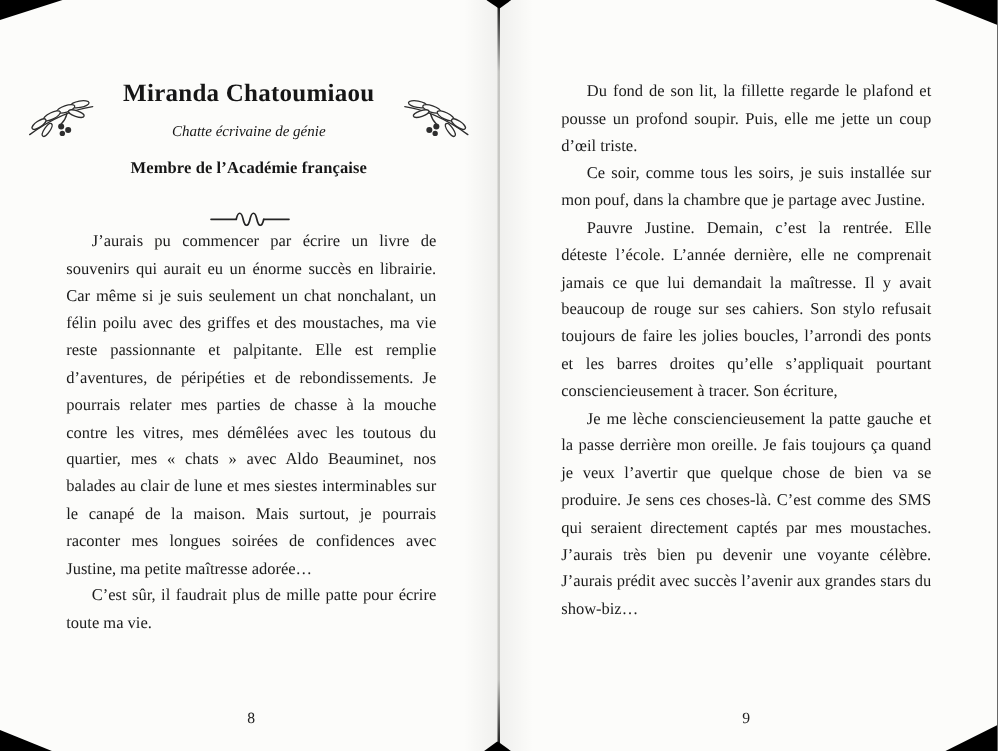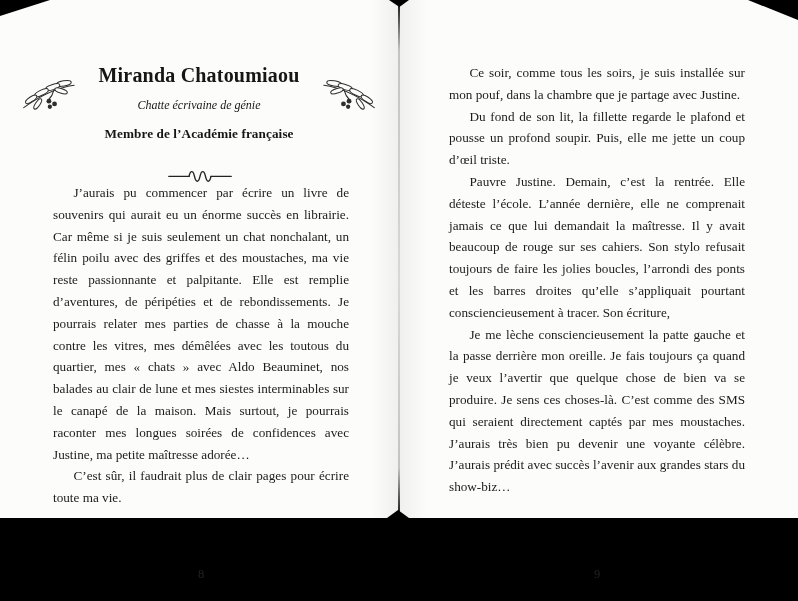--- a/index.html
+++ b/index.html
@@ -1,21 +1,21 @@
 <!DOCTYPE html>
 <html lang="fr"><head>
 <meta charset="utf-8">
 <style>
   html,body{margin:0;padding:0}
   body{
     width:798px;height:601px;overflow:hidden;background:#000;
     font-family:"Liberation Serif","DejaVu Serif",serif;
     -webkit-font-smoothing:antialiased;
   }
-  .frame{position:relative;width:798px;height:518px;background:#000}
+  .frame{position:relative;width:798px;height:601px;background:#000}
   
   .spread{
     position:absolute;inset:0;background:#fcfcfa;
     clip-path:polygon(50px 0,748px 0,798px 20px,798px 580px,756px 601px,42px 601px,0 584px,0 16px);
   }
   .page{position:absolute;top:0;width:399px;height:601px}
   .page-left{left:0;background:linear-gradient(to right,rgba(0,0,0,0) 93%,rgba(0,0,0,0.05))}
   .page-right{left:399px;background:linear-gradient(to left,rgba(0,0,0,0) 93%,rgba(0,0,0,0.05))}
   .gutter{
     position:absolute;left:398px;top:4px;bottom:4px;width:2px;
@@ -120,31 +120,31 @@
           <g stroke="#242424" stroke-width="1.5" fill="none" stroke-linecap="round">
             <path d="M2 8 H24"></path>
             <path d="M24 8 c1.5 -7 4.5 -7 6 0 c1.5 7 4.5 7 6 0 c1.5 -7 4.5 -7 6 0 c1.5 7 4.5 7 6 0"></path>
             <path d="M48 8 H70"></path>
           </g>
         </svg>
       </div>
 
       <div class="body-col body-left">
         <p>J’aurais pu commencer par écrire un livre de souvenirs qui aurait eu un énorme succès en librairie. Car même si je suis seulement un chat nonchalant, un félin poilu avec des griffes et des moustaches, ma vie reste passionnante et palpitante. Elle est remplie d’aventures, de péripéties et de rebondissements. Je pourrais relater mes parties de chasse à la mouche contre les vitres, mes démêlées avec les toutous du quartier, mes « chats » avec Aldo Beauminet, nos balades au clair de lune et mes siestes interminables sur le canapé de la maison. Mais surtout, je pourrais raconter mes longues soirées de confidences avec Justine, ma petite maîtresse adorée…</p>
-        <p>C’est sûr, il faudrait plus de clair pages pour écrire toute ma vie.</p>
+        <p>C’est sûr, il faudrait plus de mille patte pour écrire toute ma vie.</p>
       </div>
 
       <div class="pagenum pagenum-left">8</div>
     </div>
 
     <div class="page page-right"></div>
 
     <div class="body-col body-right">
+      <p>Du fond de son lit, la fillette regarde le plafond et pousse un profond soupir. Puis, elle me jette un coup d’œil triste.</p>
       <p>Ce soir, comme tous les soirs, je suis installée sur mon pouf, dans la chambre que je partage avec Justine.</p>
-      <p>Du fond de son lit, la fillette regarde le plafond et pousse un profond soupir. Puis, elle me jette un coup d’œil triste.</p>
       <p>Pauvre Justine. Demain, c’est la rentrée. Elle déteste l’école. L’année dernière, elle ne comprenait jamais ce que lui demandait la maîtresse. Il y avait beaucoup de rouge sur ses cahiers. Son stylo refusait toujours de faire les jolies boucles, l’arrondi des ponts et les barres droites qu’elle s’appliquait pourtant consciencieusement à tracer. Son écriture,</p>
       <p>Je me lèche consciencieusement la patte gauche et la passe derrière mon oreille. Je fais toujours ça quand je veux l’avertir que quelque chose de bien va se produire. Je sens ces choses-là. C’est comme des SMS qui seraient directement captés par mes moustaches. J’aurais très bien pu devenir une voyante célèbre. J’aurais prédit avec succès l’avenir aux grandes stars du show-biz…</p>
     </div>
     <div class="pagenum pagenum-right">9</div>
 
     <div class="gutter"></div>
   </div>
 
   <div class="notch-top"></div>
   <div class="notch-bottom"></div>

